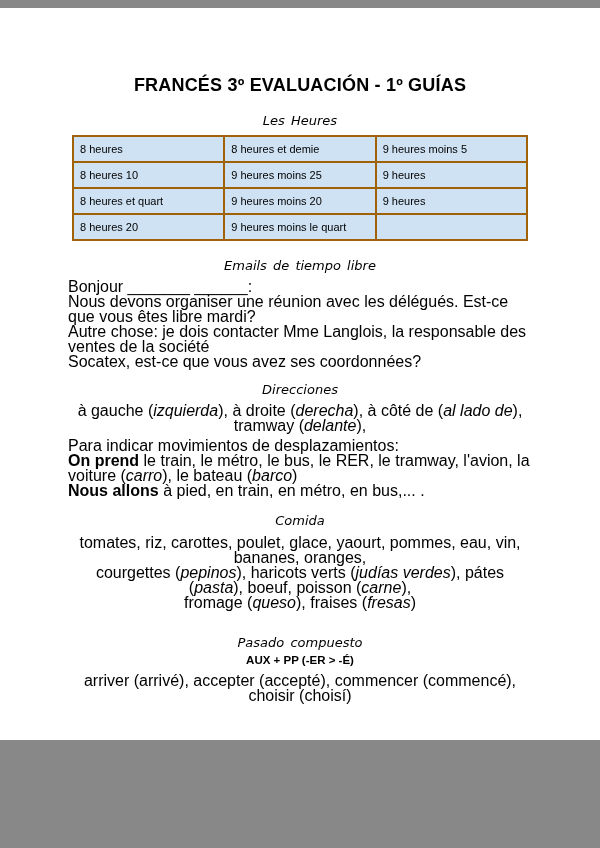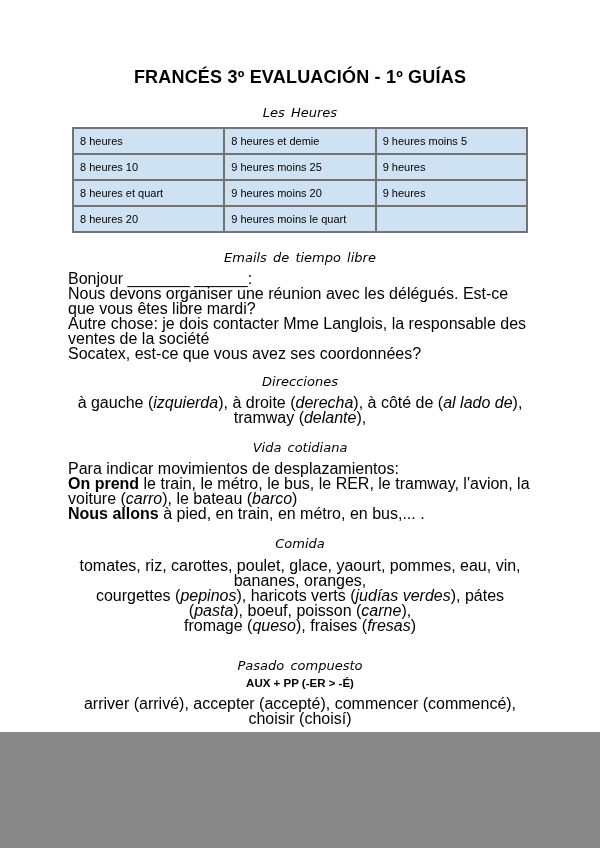--- a/index.html
+++ b/index.html
@@ -1,20 +1,20 @@
 <!DOCTYPE html>
 <html><head>
 <meta charset="utf-8">
 <style>
   * { margin: 0; padding: 0; box-sizing: border-box; }
   body { background: #888; font-family: "Liberation Sans", sans-serif; }
   .page {
     position: relative;
     width: 600px; height: 732px;
-    margin: 0 auto;
+    margin: 8px auto;
     background: #ffffff;
     color: #000;
     padding-top: 66px;
     overflow: hidden;
   }
   .doc-title {
     text-align: center;
     font-size: 18px;
     font-weight: bold;
     letter-spacing: 0.2px;
@@ -33,21 +33,21 @@
 
   
   .heures-table {
     width: 456px;
     margin: 6px auto 0;
     border-collapse: collapse;
     table-layout: fixed;
   }
   .heures-table td {
     background: #cfe2f3;
-    border: 2px solid #737373;
+    border: 2px solid #a16207;
     height: 26px;
     padding: 2px 6px;
     font-size: 11px;
     vertical-align: middle;
   }
 
   .mt-heading-1 { margin-top: 17px; }   
   .mt-heading-2 { margin-top: 17px; }   
   .email-block { margin-top: 5px; }
   .closing-line { margin-top: 16px; }
@@ -106,21 +106,20 @@
     <div>Autre chose: je dois contacter Mme Langlois, la responsable des ventes de la société</div>
     <div>Socatex, est-ce que vous avez ses coordonnées?</div>
   </div>
 
   <div class="section-heading mt-heading-3">Direcciones</div>
 
   <div class="content dir-lines centered">
     <div><span>à gauche (</span><span class="i">izquierda</span><span>), à droite (</span><span class="i">derecha</span><span>), à côté de (</span><span class="i">al lado de</span><span>), tramway (</span><span class="i">delante</span><span>),</span></div>
   </div>
 
-  <div class="section-heading mt-heading-4">Vida cotidiana</div>
 
   <div class="content vida-lines">
     <div>Para indicar movimientos de desplazamientos:</div>
     <div><span class="b">On prend</span><span> le train, le métro, le bus, le RER, le tramway, l'avion, la voiture (</span><span class="i">carro</span><span>), le bateau (</span><span class="i">barco</span><span>)</span></div>
     <div><span class="b">Nous allons</span><span> à pied, en train, en métro, en bus,... .</span></div>
   </div>
 
   <div class="section-heading mt-heading-5">Comida</div>
 
   <div class="content comida-lines centered">

